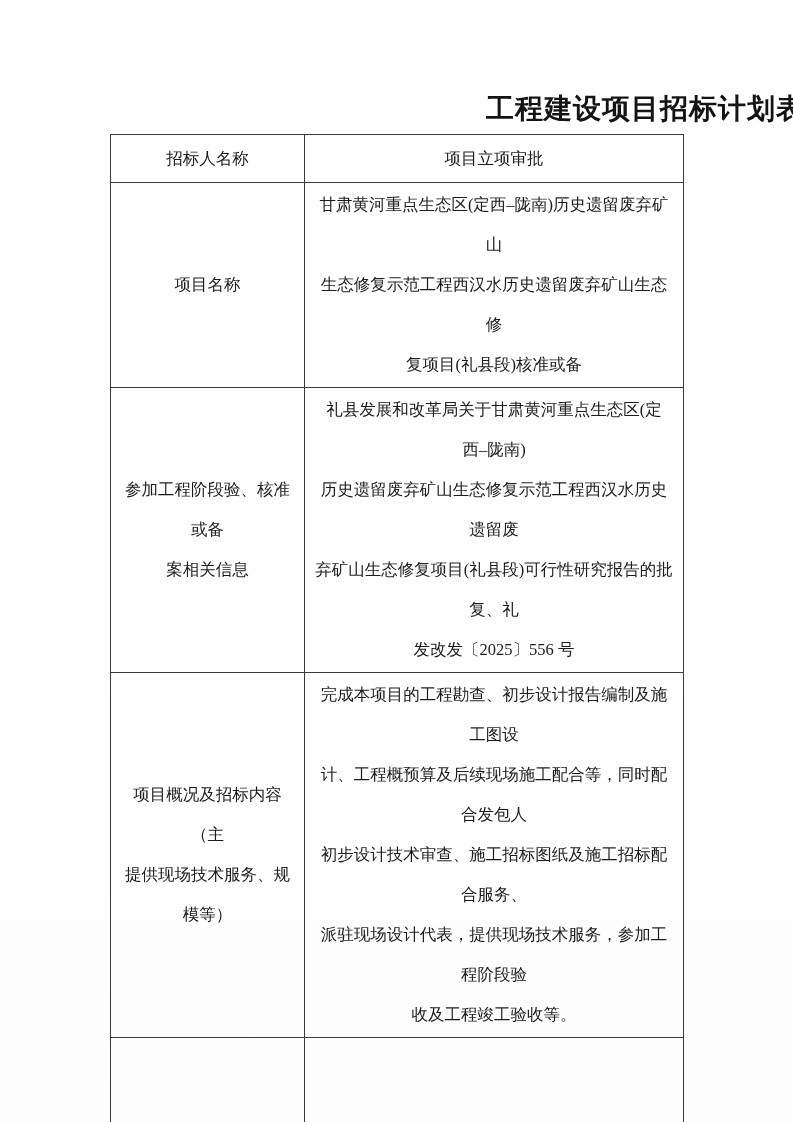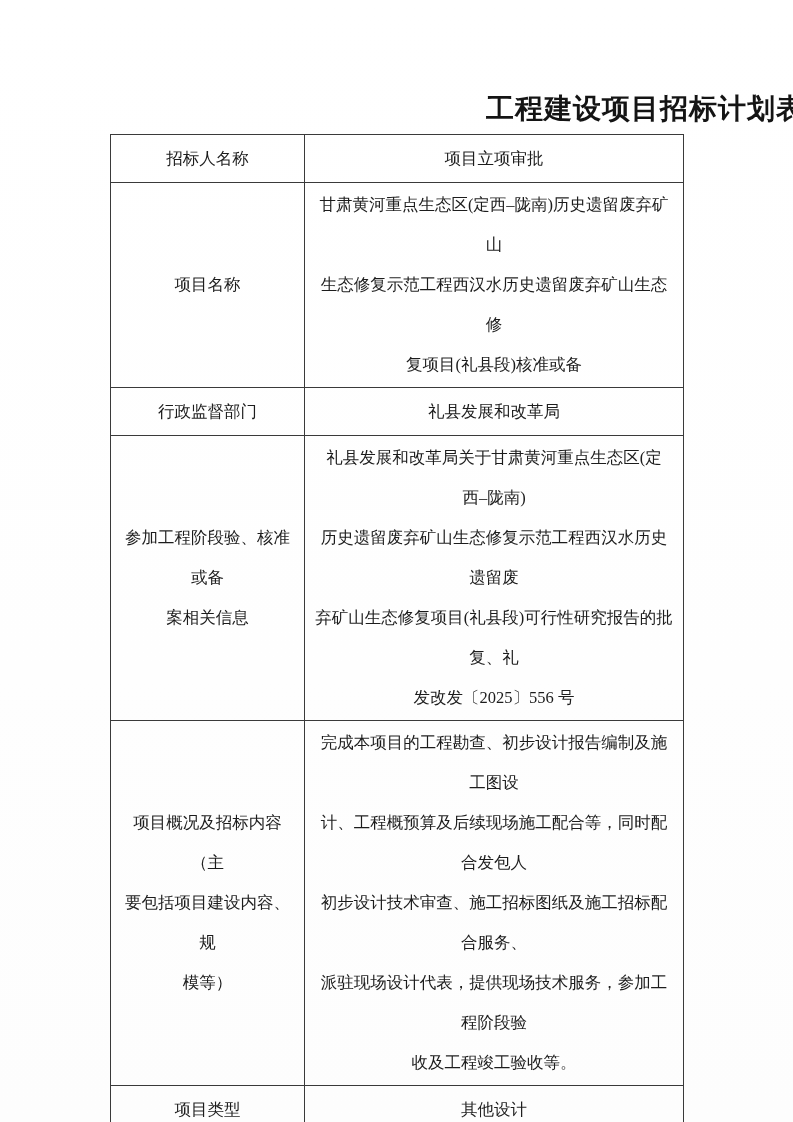--- a/index.html
+++ b/index.html
@@ -82,34 +82,30 @@
       <td>招标人名称</td>
       <td>项目立项审批</td>
     </tr>
     <tr>
       <td>项目名称</td>
       <td>甘肃黄河重点生态区(定西–陇南)历史遗留废弃矿山
 生态修复示范工程西汉水历史遗留废弃矿山生态修
 复项目(礼县段)核准或备</td>
     </tr>
     <tr>
-      <td>行政监督部门</td>
-      <td>礼县发展和改革局</td>
-    </tr>
-    <tr>
       <td>参加工程阶段验、核准或备
 案相关信息</td>
       <td>礼县发展和改革局关于甘肃黄河重点生态区(定西–陇南)
 历史遗留废弃矿山生态修复示范工程西汉水历史遗留废
 弃矿山生态修复项目(礼县段)可行性研究报告的批复、礼
 发改发〔2025〕556 号</td>
     </tr>
     <tr>
       <td>项目概况及招标内容（主
-要包括项目建设内容、规
+提供现场技术服务、规
 模等）</td>
       <td>完成本项目的工程勘查、初步设计报告编制及施工图设
 计、工程概预算及后续现场施工配合等，同时配合发包人
 初步设计技术审查、施工招标图纸及施工招标配合服务、
 派驻现场设计代表，提供现场技术服务，参加工程阶段验
 收及工程竣工验收等。</td>
     </tr>
     <tr>
       <td>项目类型</td>
       <td>其他设计</td>

